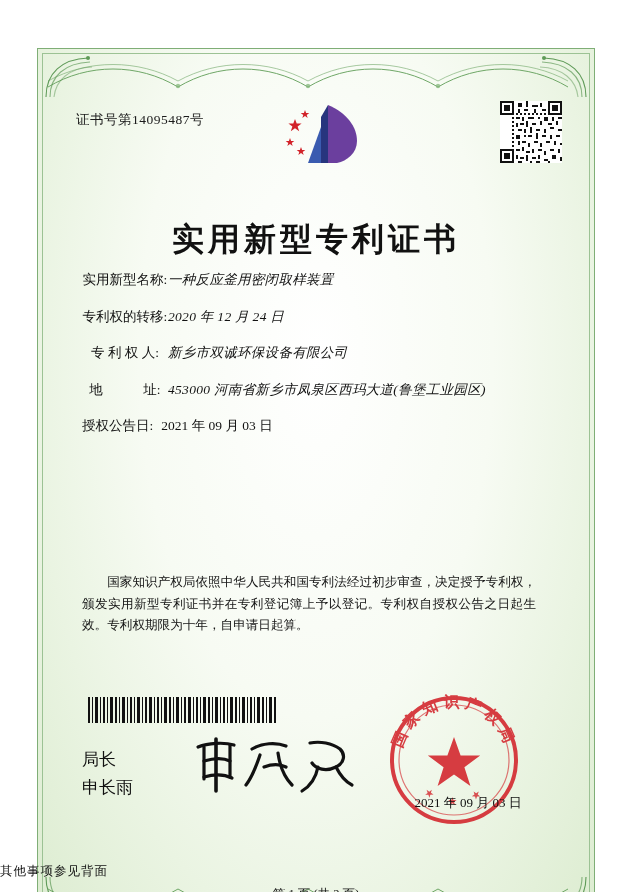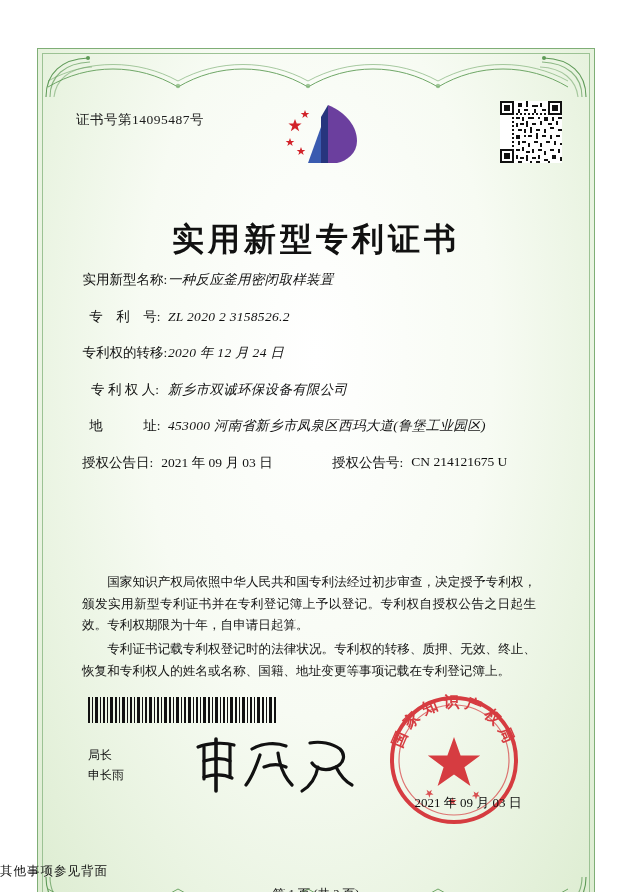--- a/index.html
+++ b/index.html
@@ -171,23 +171,23 @@
     position: absolute;
     left: 50px;
     top: 648px;
     width: 190px;
     height: 26px;
   }
 
   
   .sig-label {
     position: absolute;
-    left: 50px;
+    left: 44px;
     top: 697px;
-    font-size: 12px;
+    font-size: 17px;
     line-height: 1.65;
     color: #111;
   }
   .sig-img {
     position: absolute;
     left: 152px;
     top: 684px;
     width: 170px;
     height: 64px;
   }
@@ -427,24 +427,20 @@
     <div class="title">实用新型专利证书</div>
 
     <div class="fields">
 
       <div class="field">
         <span class="lbl">实用新型名称:</span>
         <span class="val">一种反应釜用密闭取样装置</span>
       </div>
 
 
-      <div class="field">
-        <span class="lbl">专　利　号:</span>
-        <span class="val">ZL 2020 2 3158526.2</span>
-      </div>
 
       <div class="field">
         <span class="lbl">专利权的转移:</span>
         <span class="val">2020 年 12 月 24 日</span>
       </div>
 
       <div class="field">
         <span class="lbl">专 利 权 人:</span>
         <span class="val">新乡市双诚环保设备有限公司</span>
       </div>
@@ -452,31 +448,26 @@
       <div class="field">
         <span class="lbl">地　　　址:</span>
         <span class="val">453000 河南省新乡市凤泉区西玛大道(鲁堡工业园区)</span>
       </div>
 
       <div class="field-row2">
         <span class="cell-a">
           <span class="lbl">授权公告日:</span>
           <span class="val">2021 年 09 月 03 日</span>
         </span>
-        <span class="cell-b">
-          <span class="lbl">授权公告号:</span>
-          <span class="val">CN 214121675 U</span>
-        </span>
       </div>
 
     </div>
 
     <div class="paras">
       <p>国家知识产权局依照中华人民共和国专利法经过初步审查，决定授予专利权，颁发实用新型专利证书并在专利登记簿上予以登记。专利权自授权公告之日起生效。专利权期限为十年，自申请日起算。</p>
-      <p>专利证书记载专利权登记时的法律状况。专利权的转移、质押、无效、终止、恢复和专利权人的姓名或名称、国籍、地址变更等事项记载在专利登记簿上。</p>
     </div>
 
     <div class="barcode">
       <svg width="190" height="26" viewBox="0 0 190 26" shape-rendering="crispEdges">
         <rect width="190" height="26" fill="none"></rect>
         <g fill="#111">
           <rect x="0" y="0" width="2" height="26"></rect>
             <rect x="4" y="0" width="1" height="26"></rect>
           <rect x="7" y="0" width="3" height="26"></rect>
             <rect x="12" y="0" width="1" height="26"></rect>

